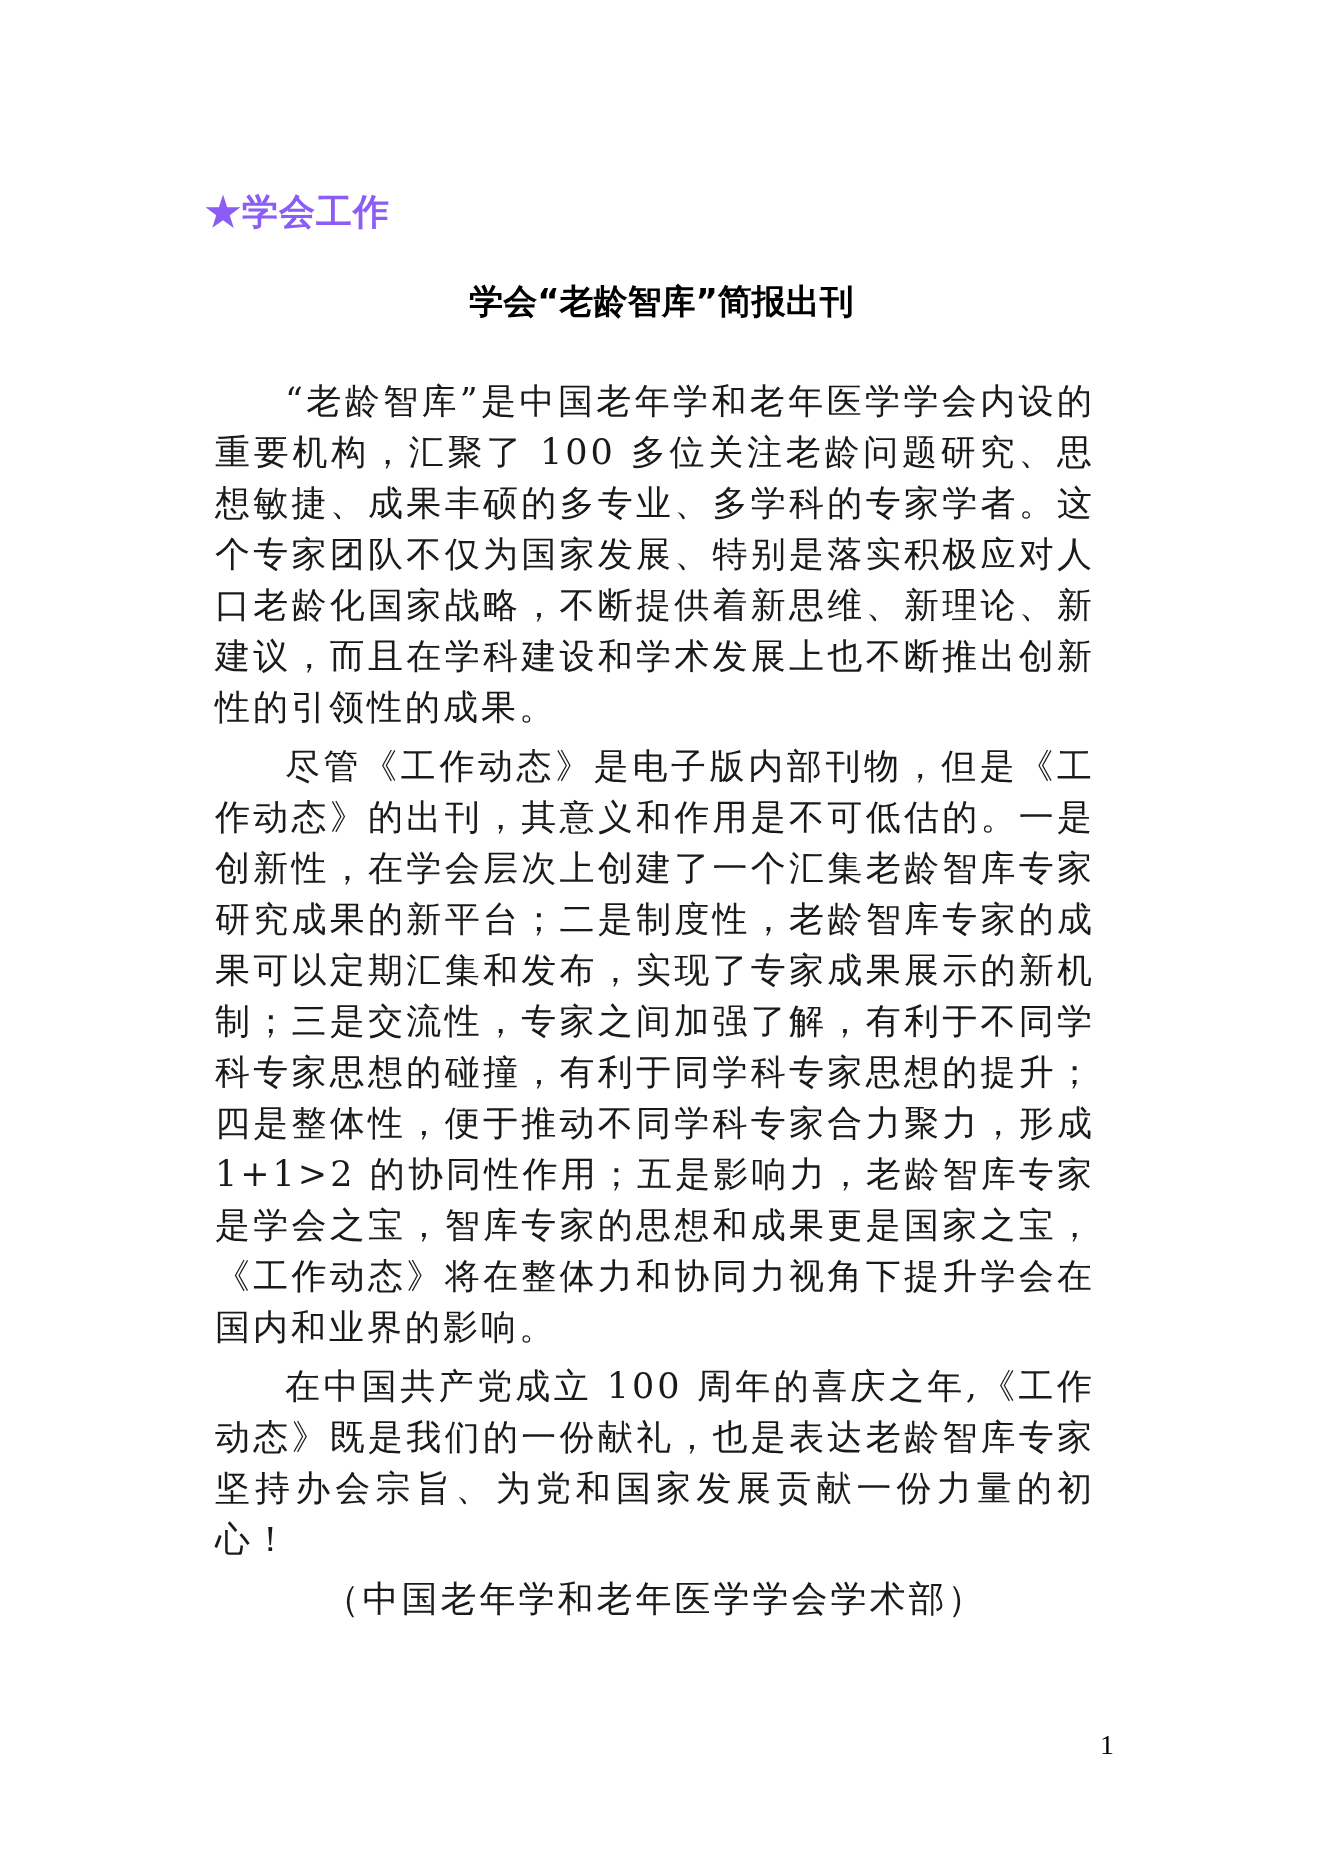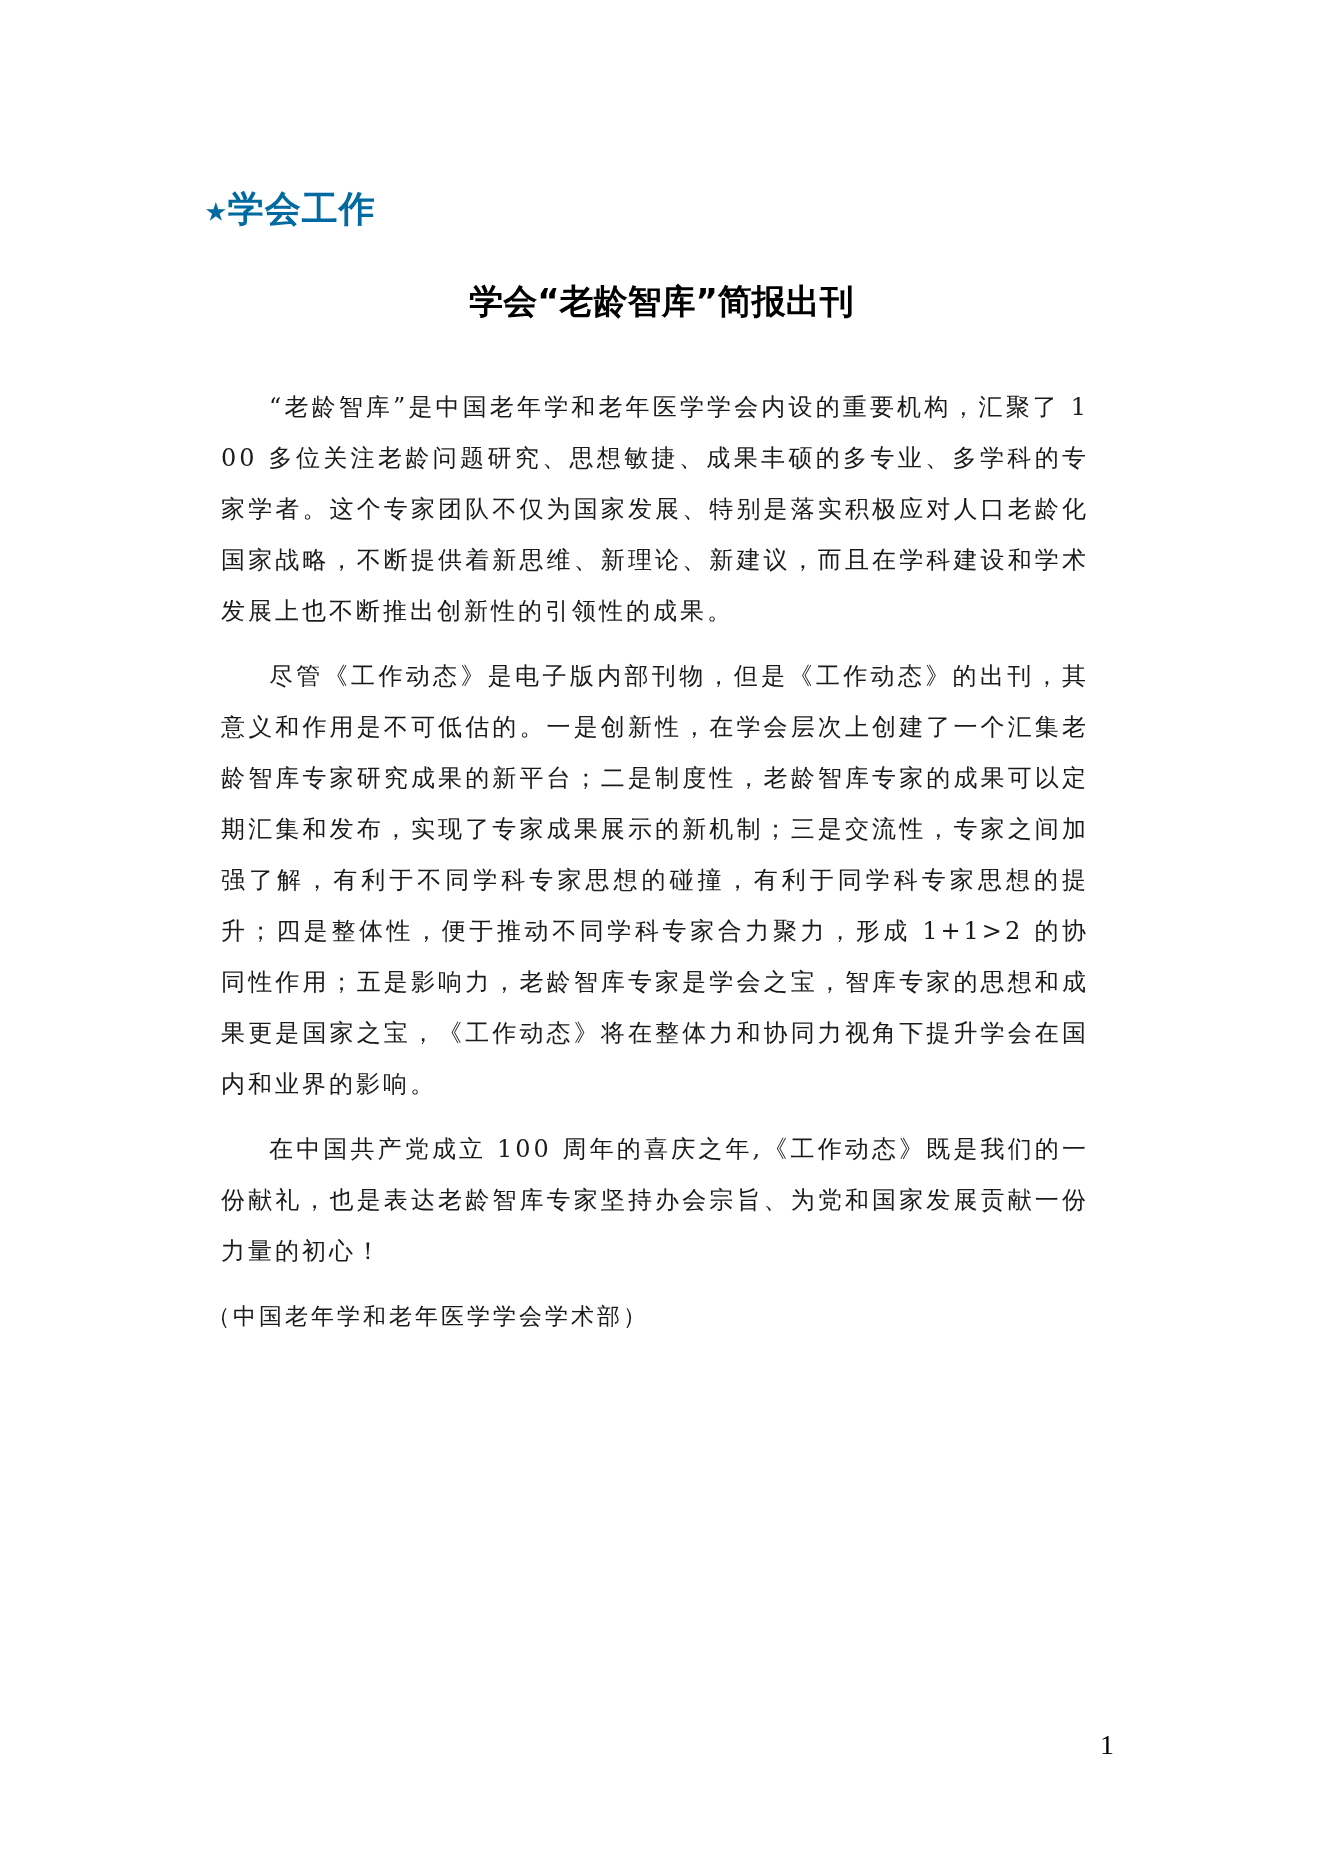--- a/index.html
+++ b/index.html
@@ -1,26 +1,26 @@
 <!DOCTYPE html>
 <html><head>
 <meta charset="utf-8">
 <style>
   html, body { margin: 0; padding: 0; background: #ffffff; }
   body { width: 1323px; height: 1871px; position: relative; overflow: hidden;
          font-family: "DejaVu Serif", "Liberation Serif", serif; color: #1a1a1a; }
   .section-heading { position: absolute; left: 205px; top: 190px; font-size: 36px; font-weight: bold;
-                     font-family: Liberation Mono, monospace; line-height: 44px; color: #0369a1; letter-spacing: 1px; }
+                     font-family: Liberation Serif, serif; line-height: 44px; color: #8b5cf6; letter-spacing: 1px; }
   .article-title { position: absolute; left: 0; width: 1323px; top: 279px; text-align: center;
                    font-size: 34px; font-weight: bold; font-family: "DejaVu Sans", "Liberation Sans", sans-serif;
                    line-height: 44px; color: #000; box-sizing: border-box; }
   .body { position: absolute; left: 207px; top: 368px; width: 896px; }
-  .para { margin: 14px; font-size: 24px; line-height: 51px; text-align: justify; text-align-last: left;
+  .para { margin: 8px; font-size: 35px; line-height: 51px; text-align: justify; text-align-last: left;
           text-indent: 2em; letter-spacing: 3px; word-break: break-all; }
-  .signature { margin: 0; font-size: 23px; line-height: 51px; text-align: left; letter-spacing: 3px; }
+  .signature { margin: 0; font-size: 36px; line-height: 51px; text-align: center; letter-spacing: 3px; }
   .page-number { position: absolute; left: 1100px; top: 1728px; font-size: 28px; line-height: 34px;
                  font-family: "Liberation Serif", "DejaVu Serif", serif; color: #000; }
 </style>
 </head>
 <body>
 
 <div class="section-heading"><span>★</span><span>学会工作</span></div>
 
 <div class="article-title">学会“老龄智库”简报出刊</div>
 

